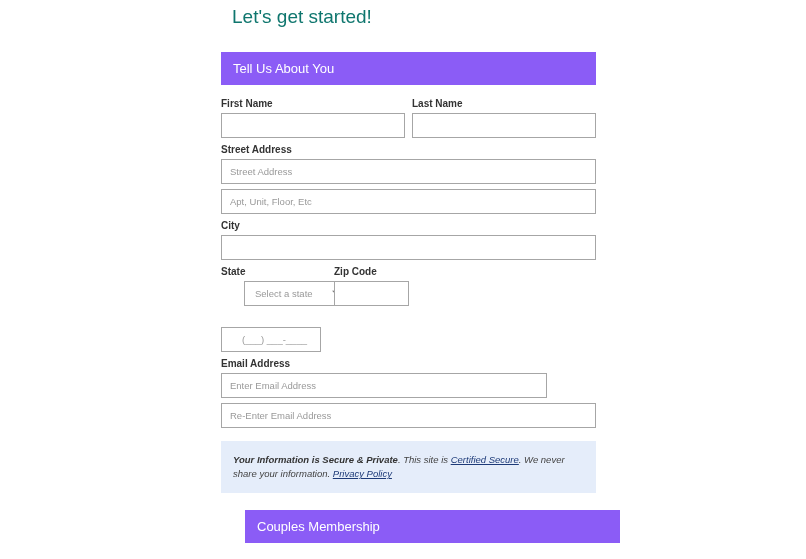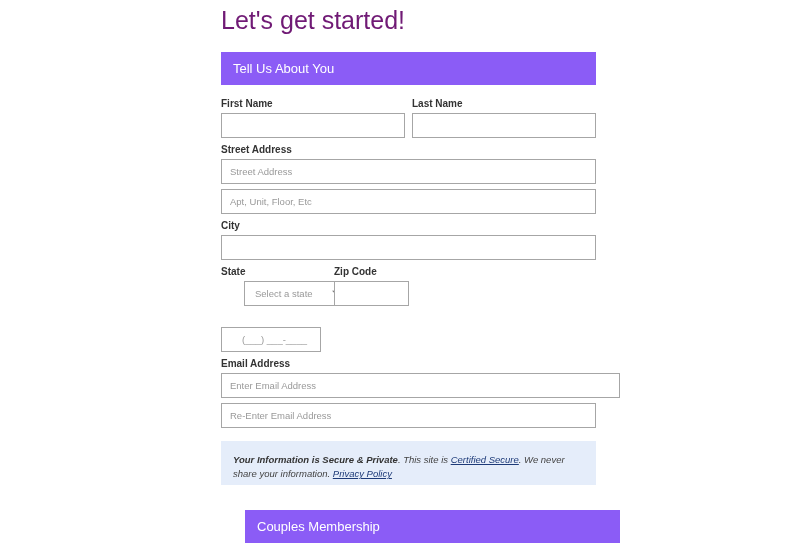--- a/index.html
+++ b/index.html
@@ -1,23 +1,23 @@
 <!DOCTYPE html>
 <html><head>
 <meta charset="utf-8">
 <style>
   html, body { margin:0; padding:0; background:#ffffff; }
   body { width:806px; height:559px; position:relative; overflow:hidden; font-family:"Liberation Sans", sans-serif; color:#333; }
   .wrap { position:absolute; left:221px; top:0; width:375px; }
-  .page-title { position:absolute; left:0; top:6px; font-size:25px; color:#701a75; font-family:"Liberation Sans", sans-serif; font-weight:normal; }
+  .page-title { position:absolute; left:11px; top:6px; font-size:19px; color:#0f766e; font-family:"Liberation Sans", sans-serif; font-weight:normal; }
   .section-header { position:absolute; left:0; width:375px; height:33px; background:#8b5cf6; color:#fff; font-size:13px; line-height:33px; box-sizing:border-box; padding-left:12px; }
   .label { position:absolute; font-size:10px; font-weight:bold; color:#333; }
   .input { position:absolute; box-sizing:border-box; border:1px solid #a6a6a6; background:#fff; height:25px; font-size:9.5px; color:#999; line-height:23px; padding-left:8px; font-family:"Liberation Sans", sans-serif; }
   .select-chevron { position:absolute; right:6px; top:7px; width:7px; height:7px; border-right:1.5px solid #777; border-bottom:1.5px solid #777; transform:rotate(45deg); top:5px; }
-  .secure-box { position:absolute; left:0; top:441px; width:375px; height:44px; background:#e5edfa; box-sizing:border-box; padding:12px 12px 0 12px; font-size:9.5px; line-height:14px; font-style:italic; color:#444; }
+  .secure-box { position:absolute; left:0; top:441px; width:375px; height:52px; background:#e5edfa; box-sizing:border-box; padding:12px 12px 0 12px; font-size:9.5px; line-height:14px; font-style:italic; color:#444; }
   .secure-box b { color:#333; }
   .secure-box a { color:#1d3a78; text-decoration:underline; }
 </style>
 </head>
 <body>
 
 <div class="wrap">
   <h1 class="page-title" style="margin:0;">Let's get started!</h1>
 
   <div class="section-header" style="top:52px;">Tell Us About You</div>
@@ -39,21 +39,21 @@
   <div class="input" style="left:0;top:281px;width:105px;padding-left:10px;margin-left:23px;">
     <span>Select a state</span>
     <span class="select-chevron"></span>
   </div>
   <div class="input" style="left:113px;top:281px;width:75px;"></div>
 
   <div class="label" style="left:0;top:330px;">Mobile Phone</div>
   <div class="input" style="left:0;top:327px;width:100px;padding-left:20px;">(___) ___-____</div>
 
   <div class="label" style="left:0;top:358px;">Email Address</div>
-  <div class="input" style="left:0;top:373px;width:399px;">Enter Email Address</div>
+  <div class="input" style="left:0;top:373px;width:326px;">Enter Email Address</div>
   <div class="input" style="left:0;top:403px;width:375px;">Re-Enter Email Address</div>
 
   <div class="secure-box">
     <b>Your Information is Secure &amp; Private</b><span>. This site is </span><a>Certified Secure</a><span>. We never share your information. </span><a>Privacy Policy</a>
   </div>
 
   <div class="section-header" style="top:510px;margin-left:24px;">Couples Membership</div>
 </div>
 
 </body></html>

